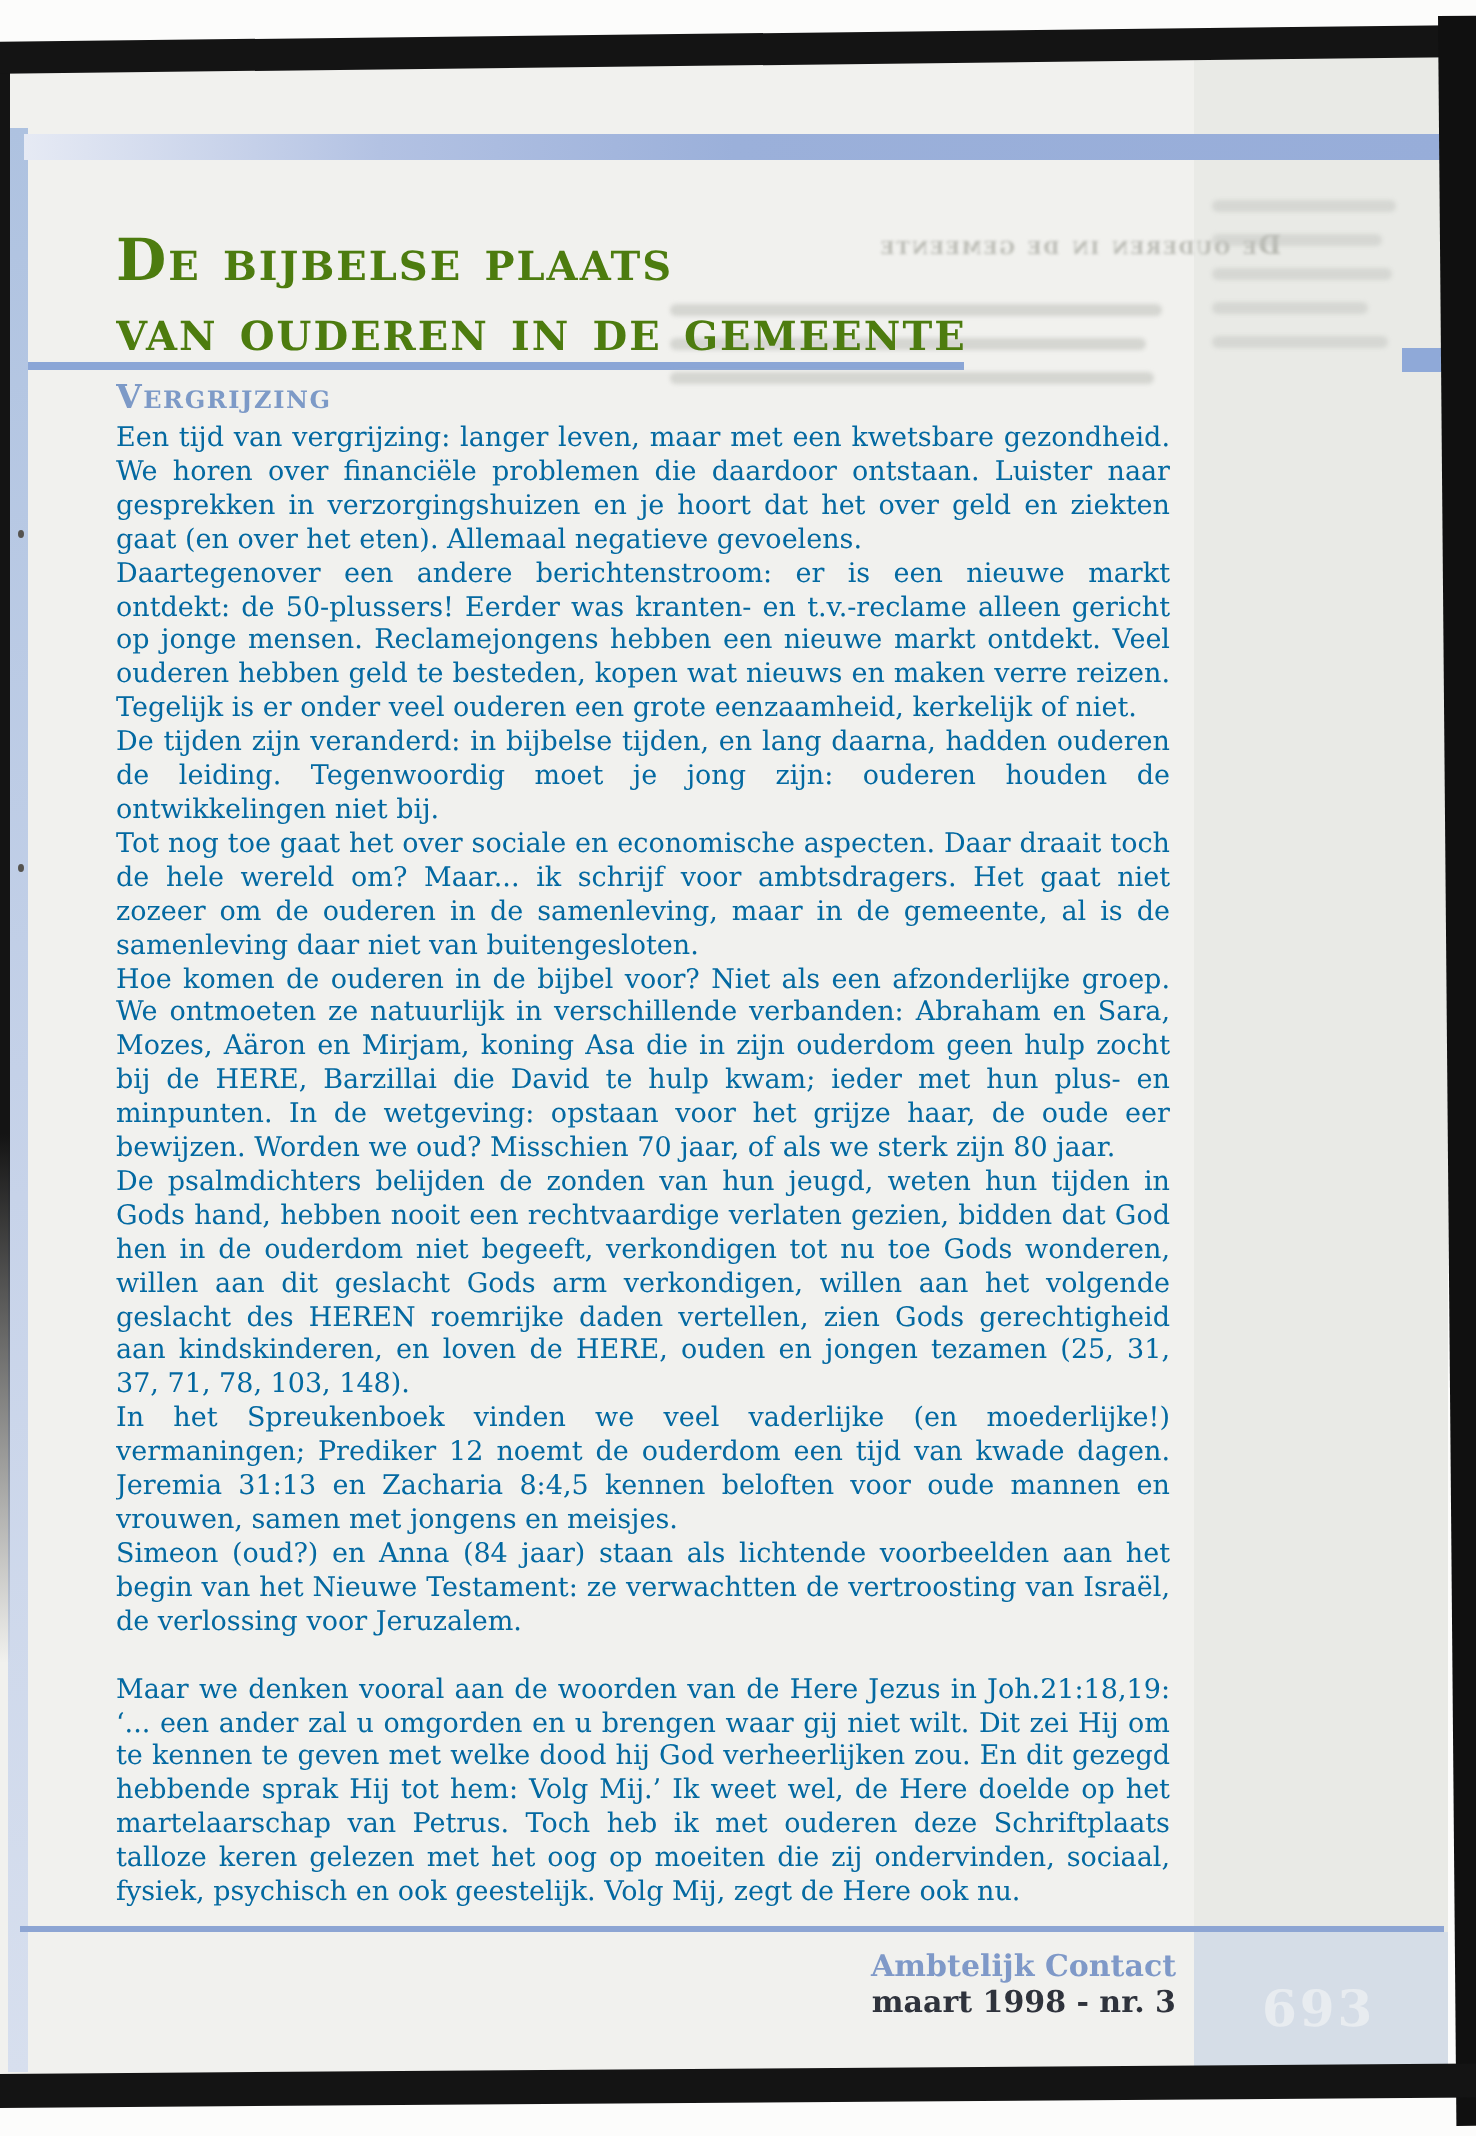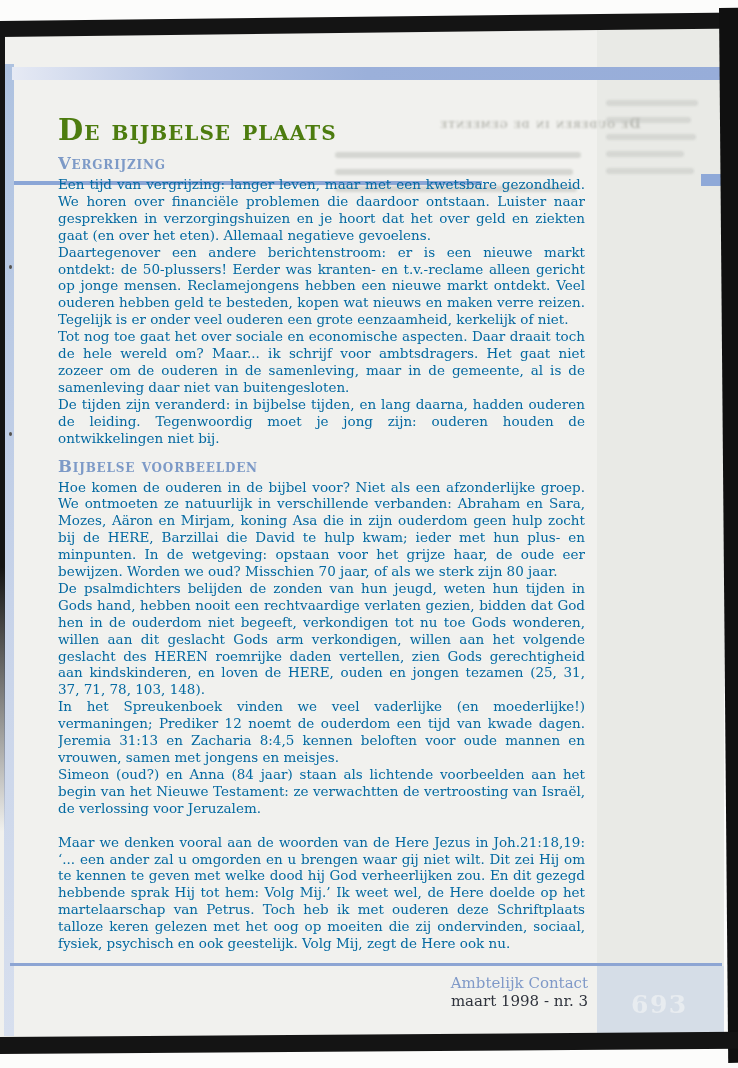--- a/index.html
+++ b/index.html
@@ -87,21 +87,21 @@
   }
   h2.second{margin-top:10px;}
   p.body{
     margin:0;font-size:13.5px;line-height:16.9px;text-align:justify;
     color:#0369a1;
   }
   p.gap-before{margin-top:17px;}
   
   .footer{
     position:absolute;left:0;top:947px;width:588px;text-align:right;
-    font-weight:normal;
+    font-weight:bold;
     padding-left:15px;
   }
   .footer .journal{font-size:15px;color:#7f99c8;line-height:17px;}
   .footer .issue{font-size:15px;color:#2f333c;line-height:18px;}
   .page-number{
     position:absolute;left:631px;top:962px;
     font-size:25px;font-weight:bold;letter-spacing:1.5px;color:#e8ecf0;
   }
 </style>
 </head>
@@ -130,29 +130,29 @@
       <div class="bar" style="width:90px"></div>
       <div class="bar" style="width:78px"></div>
       <div class="bar" style="width:88px"></div>
     </div>
     <div class="speck" style="left:9px;top:237px"></div>
     <div class="speck" style="left:9px;top:404px"></div>
 
     <div class="content">
       <h1 class="title">
         <span>De bijbelse plaats</span><br>
+        <span>van ouderen in de gemeente</span>
       </h1>
 
       <h2 class="section-heading">Vergrijzing</h2>
       <p class="body">Een tijd van vergrijzing: langer leven, maar met een kwetsbare gezondheid. We horen over financiële problemen die daardoor ontstaan. Luister naar gesprekken in verzorgingshuizen en je hoort dat het over geld en ziekten gaat (en over het eten). Allemaal negatieve gevoelens.</p>
       <p class="body">Daartegenover een andere berichtenstroom: er is een nieuwe markt ontdekt: de 50-plussers! Eerder was kranten- en t.v.-reclame alleen gericht op jonge mensen. Reclamejongens hebben een nieuwe markt ontdekt. Veel ouderen hebben geld te besteden, kopen wat nieuws en maken verre reizen. Tegelijk is er onder veel ouderen een grote eenzaamheid, kerkelijk of niet.</p>
+      <p class="body">De tijden zijn veranderd: in bijbelse tijden, en lang daarna, hadden ouderen de leiding. Tegenwoordig moet je jong zijn: ouderen houden de ontwikkelingen niet bij.</p>
       <p class="body">Tot nog toe gaat het over sociale en economische aspecten. Daar draait toch de hele wereld om? Maar... ik schrijf voor ambtsdragers. Het gaat niet zozeer om de ouderen in de samenleving, maar in de gemeente, al is de samenleving daar niet van buitengesloten.</p>
-      <p class="body">De tijden zijn veranderd: in bijbelse tijden, en lang daarna, hadden ouderen de leiding. Tegenwoordig moet je jong zijn: ouderen houden de ontwikkelingen niet bij.</p>
 
-      <h2 class="section-heading second">Bijbelse voorbeelden</h2>
       <p class="body">Hoe komen de ouderen in de bijbel voor? Niet als een afzonderlijke groep. We ontmoeten ze natuurlijk in verschillende verbanden: Abraham en Sara, Mozes, Aäron en Mirjam, koning Asa die in zijn ouderdom geen hulp zocht bij de HERE, Barzillai die David te hulp kwam; ieder met hun plus- en minpunten. In de wetgeving: opstaan voor het grijze haar, de oude eer bewijzen. Worden we oud? Misschien 70 jaar, of als we sterk zijn 80 jaar.</p>
       <p class="body">De psalmdichters belijden de zonden van hun jeugd, weten hun tijden in Gods hand, hebben nooit een rechtvaardige verlaten gezien, bidden dat God hen in de ouderdom niet begeeft, verkondigen tot nu toe Gods wonderen, willen aan dit geslacht Gods arm verkondigen, willen aan het volgende geslacht des HEREN roemrijke daden vertellen, zien Gods gerechtigheid aan kindskinderen, en loven de HERE, ouden en jongen tezamen (25, 31, 37, 71, 78, 103, 148).</p>
       <p class="body">In het Spreukenboek vinden we veel vaderlijke (en moederlijke!) vermaningen; Prediker 12 noemt de ouderdom een tijd van kwade dagen. Jeremia 31:13 en Zacharia 8:4,5 kennen beloften voor oude mannen en vrouwen, samen met jongens en meisjes.</p>
       <p class="body">Simeon (oud?) en Anna (84 jaar) staan als lichtende voorbeelden aan het begin van het Nieuwe Testament: ze verwachtten de vertroosting van Israël, de verlossing voor Jeruzalem.</p>
       <p class="body gap-before">Maar we denken vooral aan de woorden van de Here Jezus in Joh.21:18,19: ‘... een ander zal u omgorden en u brengen waar gij niet wilt. Dit zei Hij om te kennen te geven met welke dood hij God verheerlijken zou. En dit gezegd hebbende sprak Hij tot hem: Volg Mij.’ Ik weet wel, de Here doelde op het martelaarschap van Petrus. Toch heb ik met ouderen deze Schriftplaats talloze keren gelezen met het oog op moeiten die zij ondervinden, sociaal, fysiek, psychisch en ook geestelijk. Volg Mij, zegt de Here ook nu.</p>
     </div>
 
     <div class="footer">
       <div class="journal">Ambtelijk Contact</div>
       <div class="issue">maart 1998 - nr. 3</div>

